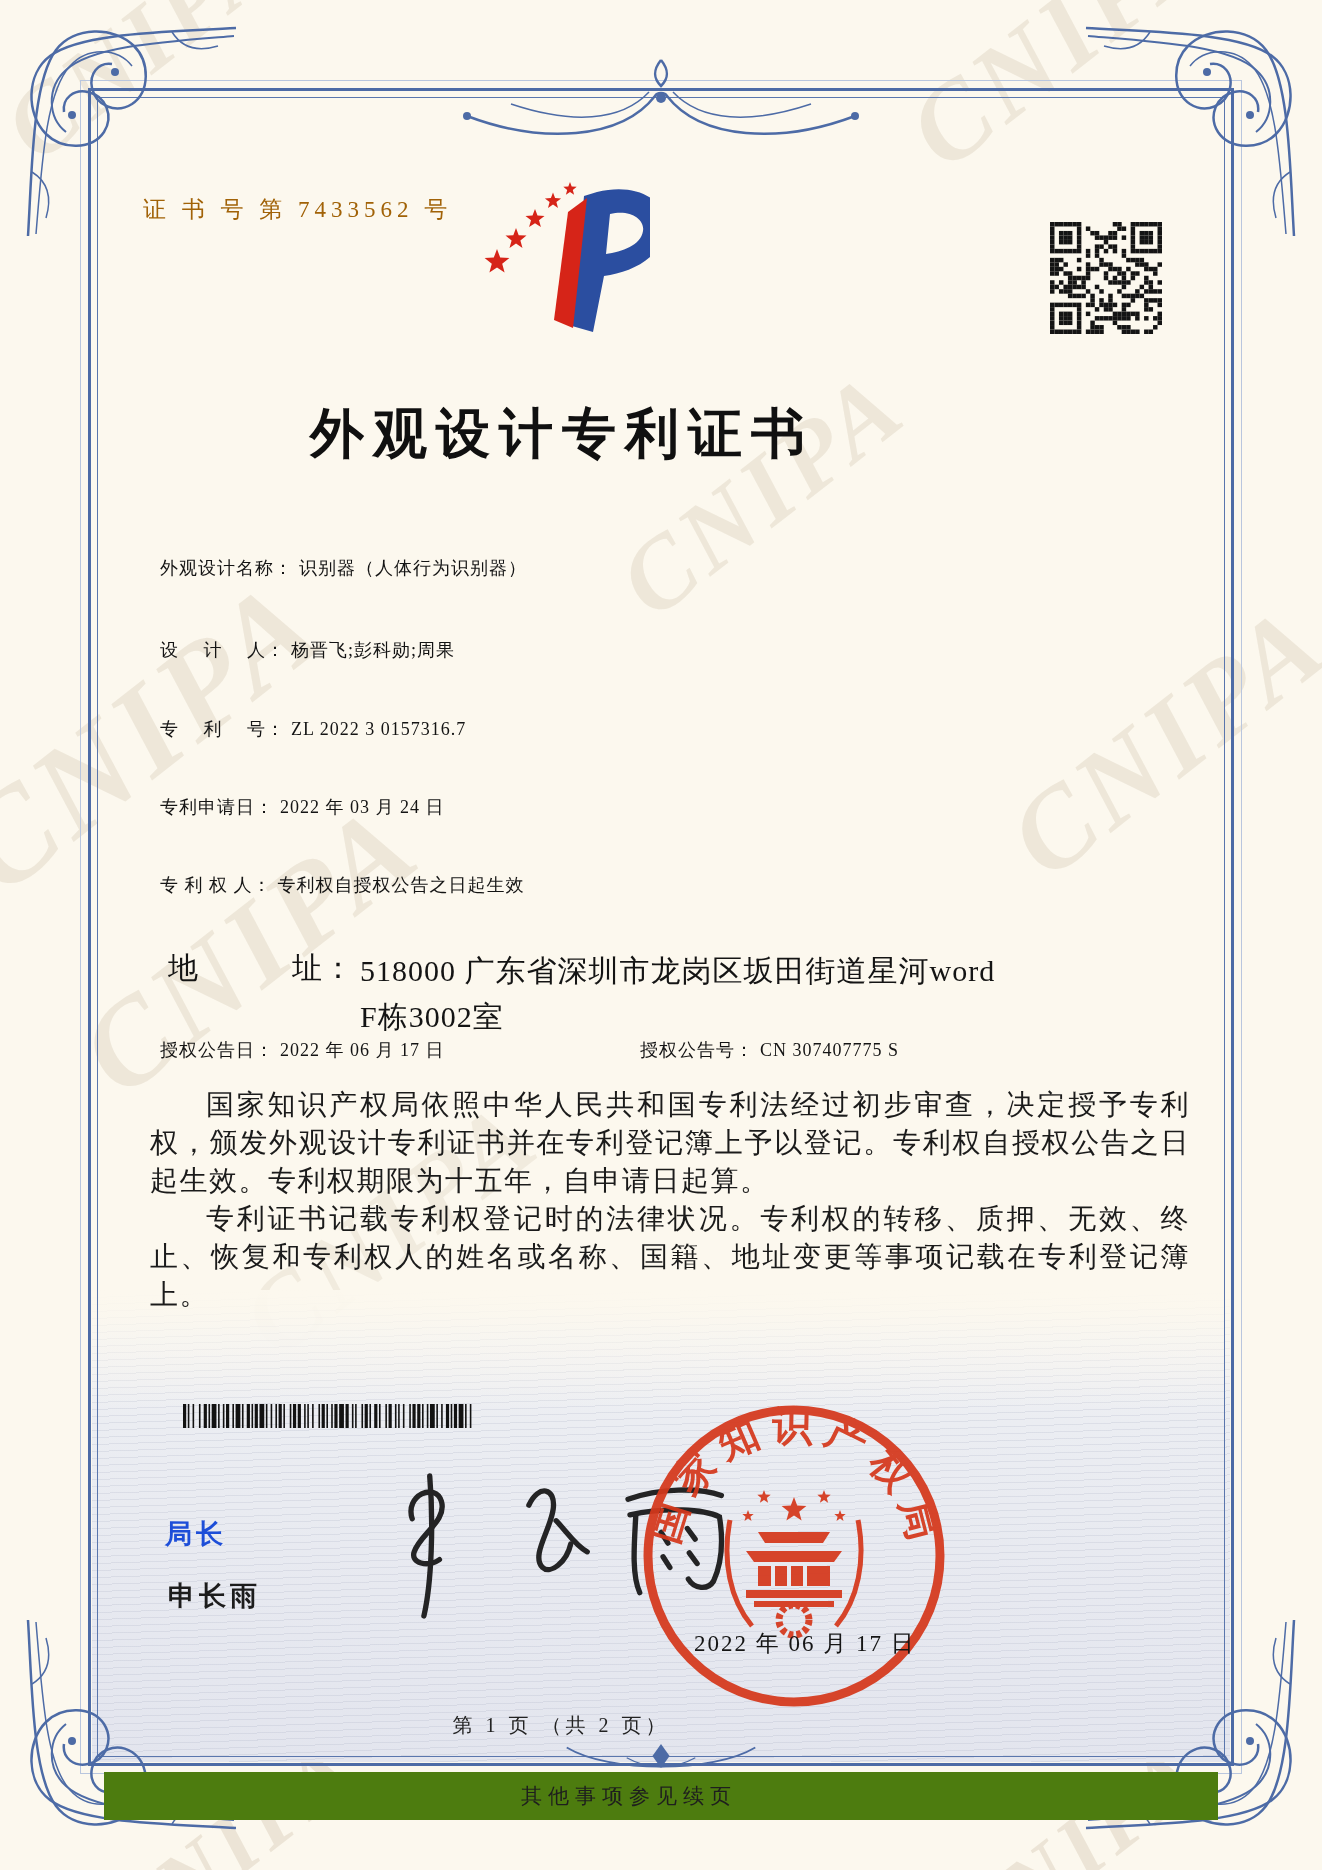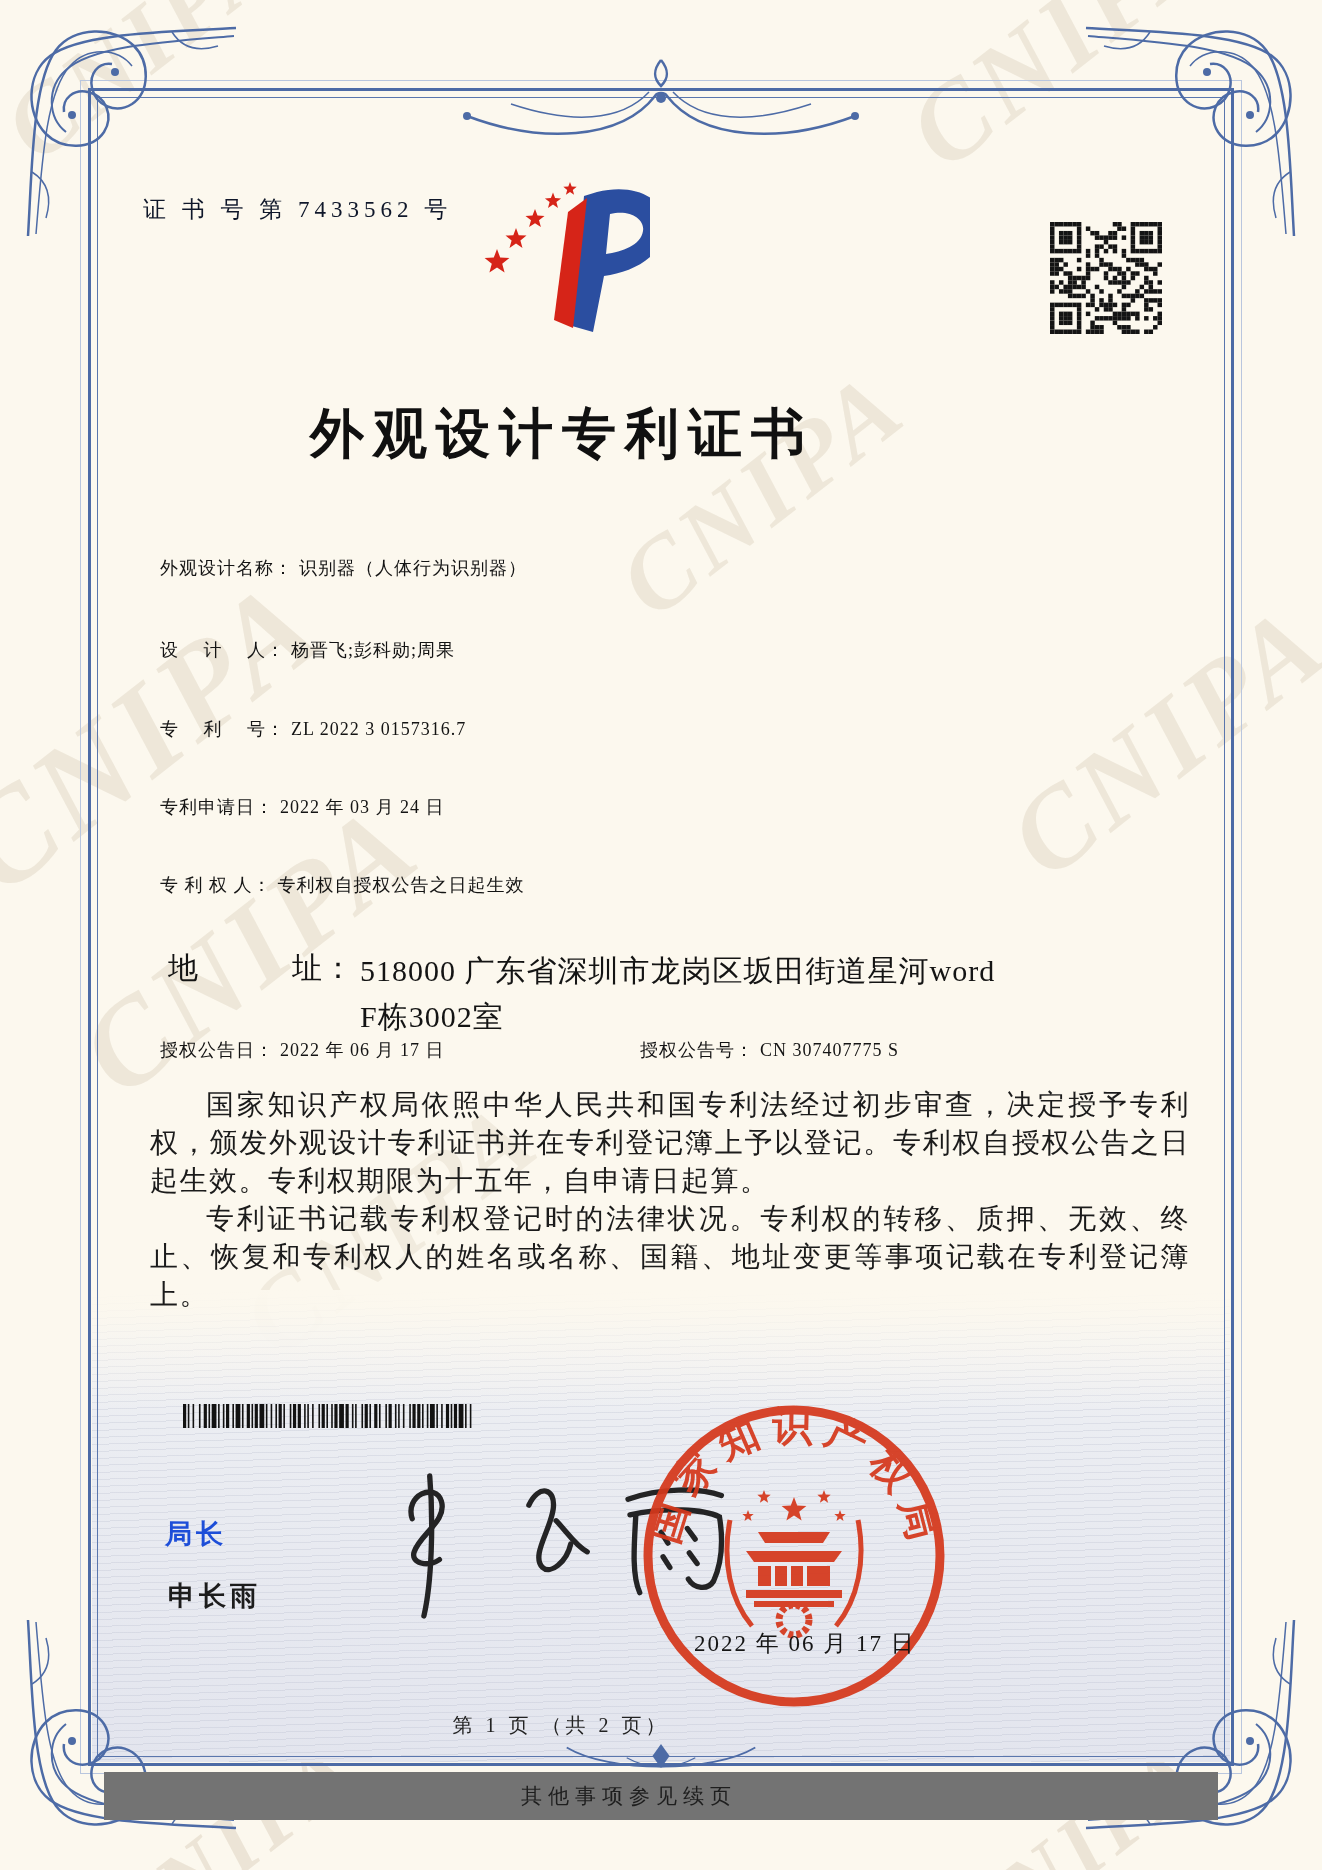--- a/index.html
+++ b/index.html
@@ -8,21 +8,21 @@
   .abs{position:absolute;}
   
   .frame-outer{position:absolute;left:88px;top:88px;right:88px;bottom:104px;border:3px solid #4d6ba6;pointer-events:none;}
   .frame-inner{position:absolute;left:97px;top:97px;right:97px;bottom:113px;border:1px solid #5a76ad;pointer-events:none;}
   .frame-halo{position:absolute;left:80px;top:80px;right:80px;bottom:96px;border:1px solid #b9c6de;pointer-events:none;}
   .orn{position:absolute;pointer-events:none;}
   
   .wm{position:absolute;font:italic 700 100px "Liberation Serif",serif;color:rgba(206,193,168,0.30);
       transform:rotate(-38deg);letter-spacing:6px;pointer-events:none;white-space:nowrap;}
   
-  .cert-no{position:absolute;left:143px;top:194px;font-size:23px;letter-spacing:5px;color:#0f172a;}
+  .cert-no{position:absolute;left:143px;top:194px;font-size:23px;letter-spacing:5px;color:#a16207;}
   .title{position:absolute;left:0;top:398px;width:1322px;text-align:center;transform:translateX(-99px);
          font-size:54px;font-weight:700;letter-spacing:9px;color:#101010;}
   
   .row{position:absolute;left:160px;font-size:18px;color:#141414;letter-spacing:1px;white-space:nowrap;}
   .row .val{margin-left:6px;}
   .addr-row{position:absolute;left:168px;top:948px;display:flex;font-size:30px;color:#141414;letter-spacing:1px;}
   .addr-row .lbl{white-space:nowrap;flex:none;}
   .addr-row .val{width:648px;line-height:46px;margin-left:6px;}
   .grant-no{position:absolute;left:480px;text-align:right;}
   
@@ -40,21 +40,21 @@
   
   .sig-title{position:absolute;left:165px;top:1516px;font-family:"Liberation Sans","DejaVu Sans",sans-serif;
              font-weight:600;font-size:27px;color:#1d4ed8;letter-spacing:4px;}
   .sig-name{position:absolute;left:168px;top:1578px;font-family:"Liberation Sans","DejaVu Sans",sans-serif;
             font-weight:600;font-size:27px;color:#1c1c1c;letter-spacing:4px;}
   
   .seal-date{position:absolute;left:694px;top:1628px;font-size:23px;letter-spacing:2px;color:#151515;z-index:6;}
   
   .page-info{position:absolute;left:0;top:1712px;width:1322px;text-align:center;transform:translateX(-100px);
              font-size:20px;letter-spacing:4px;color:#222;z-index:5;}
-  .note-band{position:absolute;left:104px;right:104px;top:1772px;height:48px;background:#737373;z-index:2;}
+  .note-band{position:absolute;left:104px;right:104px;top:1772px;height:48px;background:#4d7c0f;z-index:2;}
   .note-band span{display:block;text-align:center;line-height:48px;font-size:21px;letter-spacing:6px;color:#1e1e1e;
                   transform:translateX(-32px);}
   svg{display:block;}
 </style>
 </head>
 <body>
 
 <div id="page">
 
   <svg width="0" height="0" style="position:absolute">

